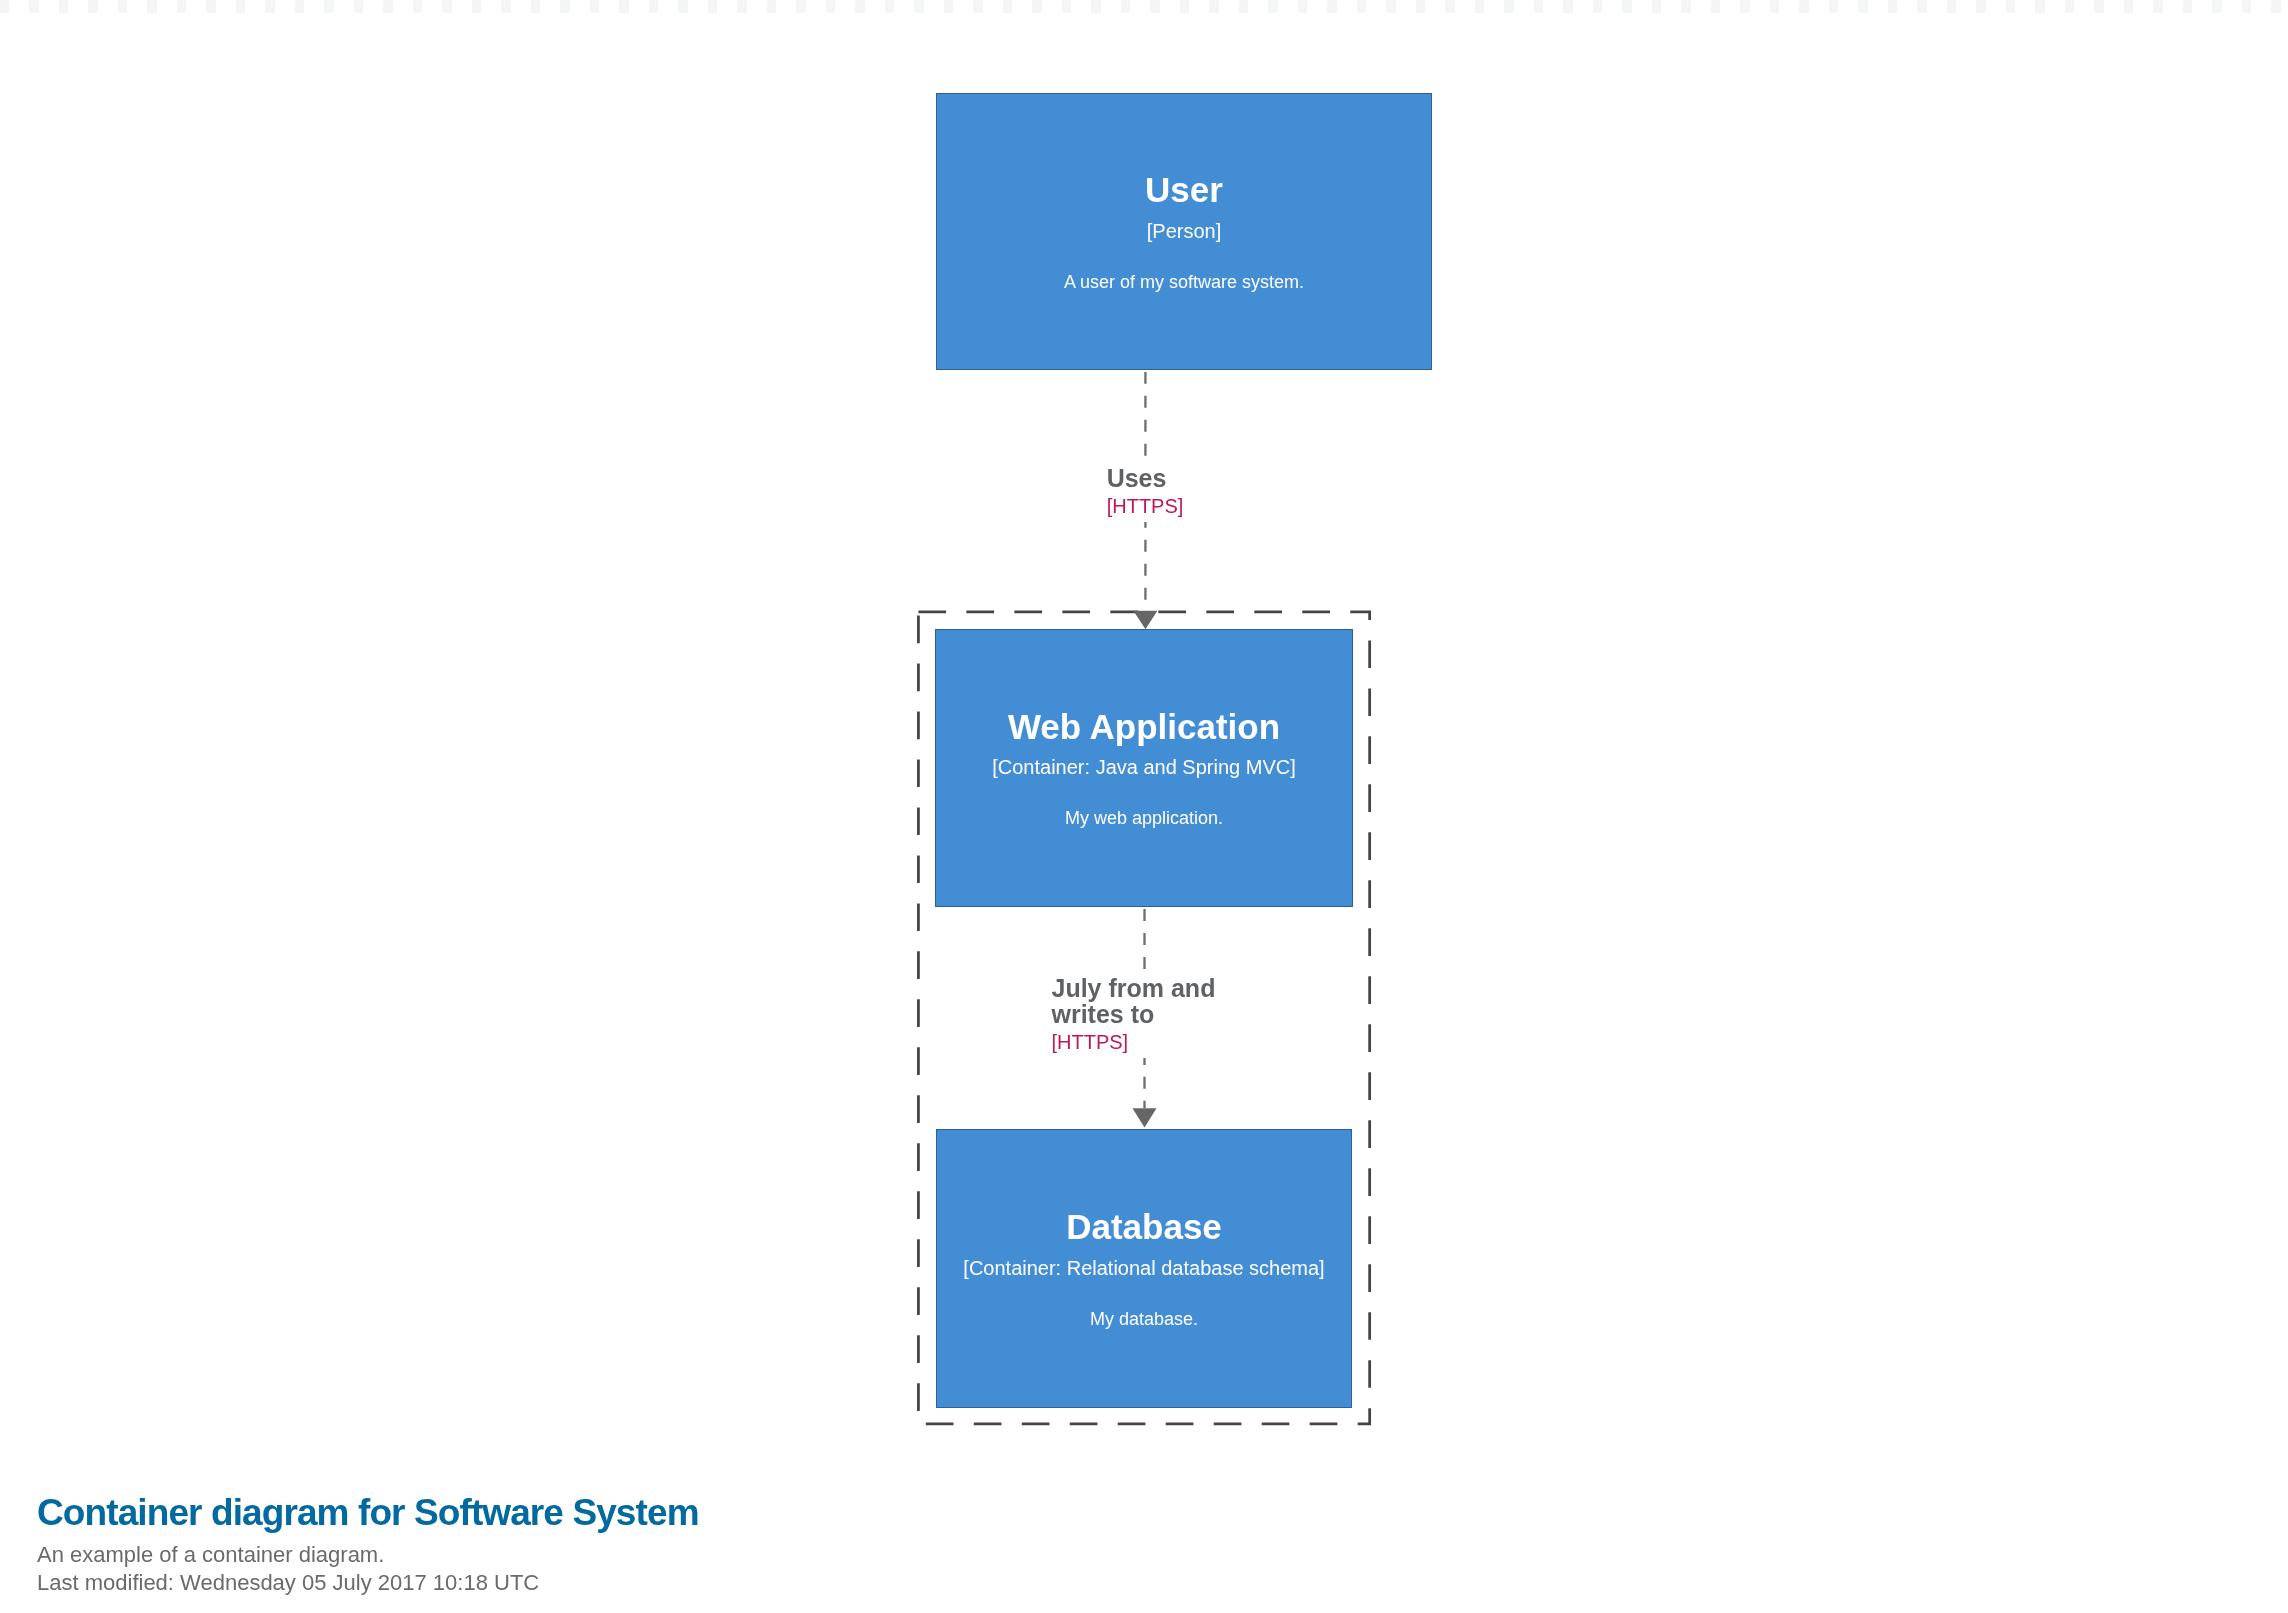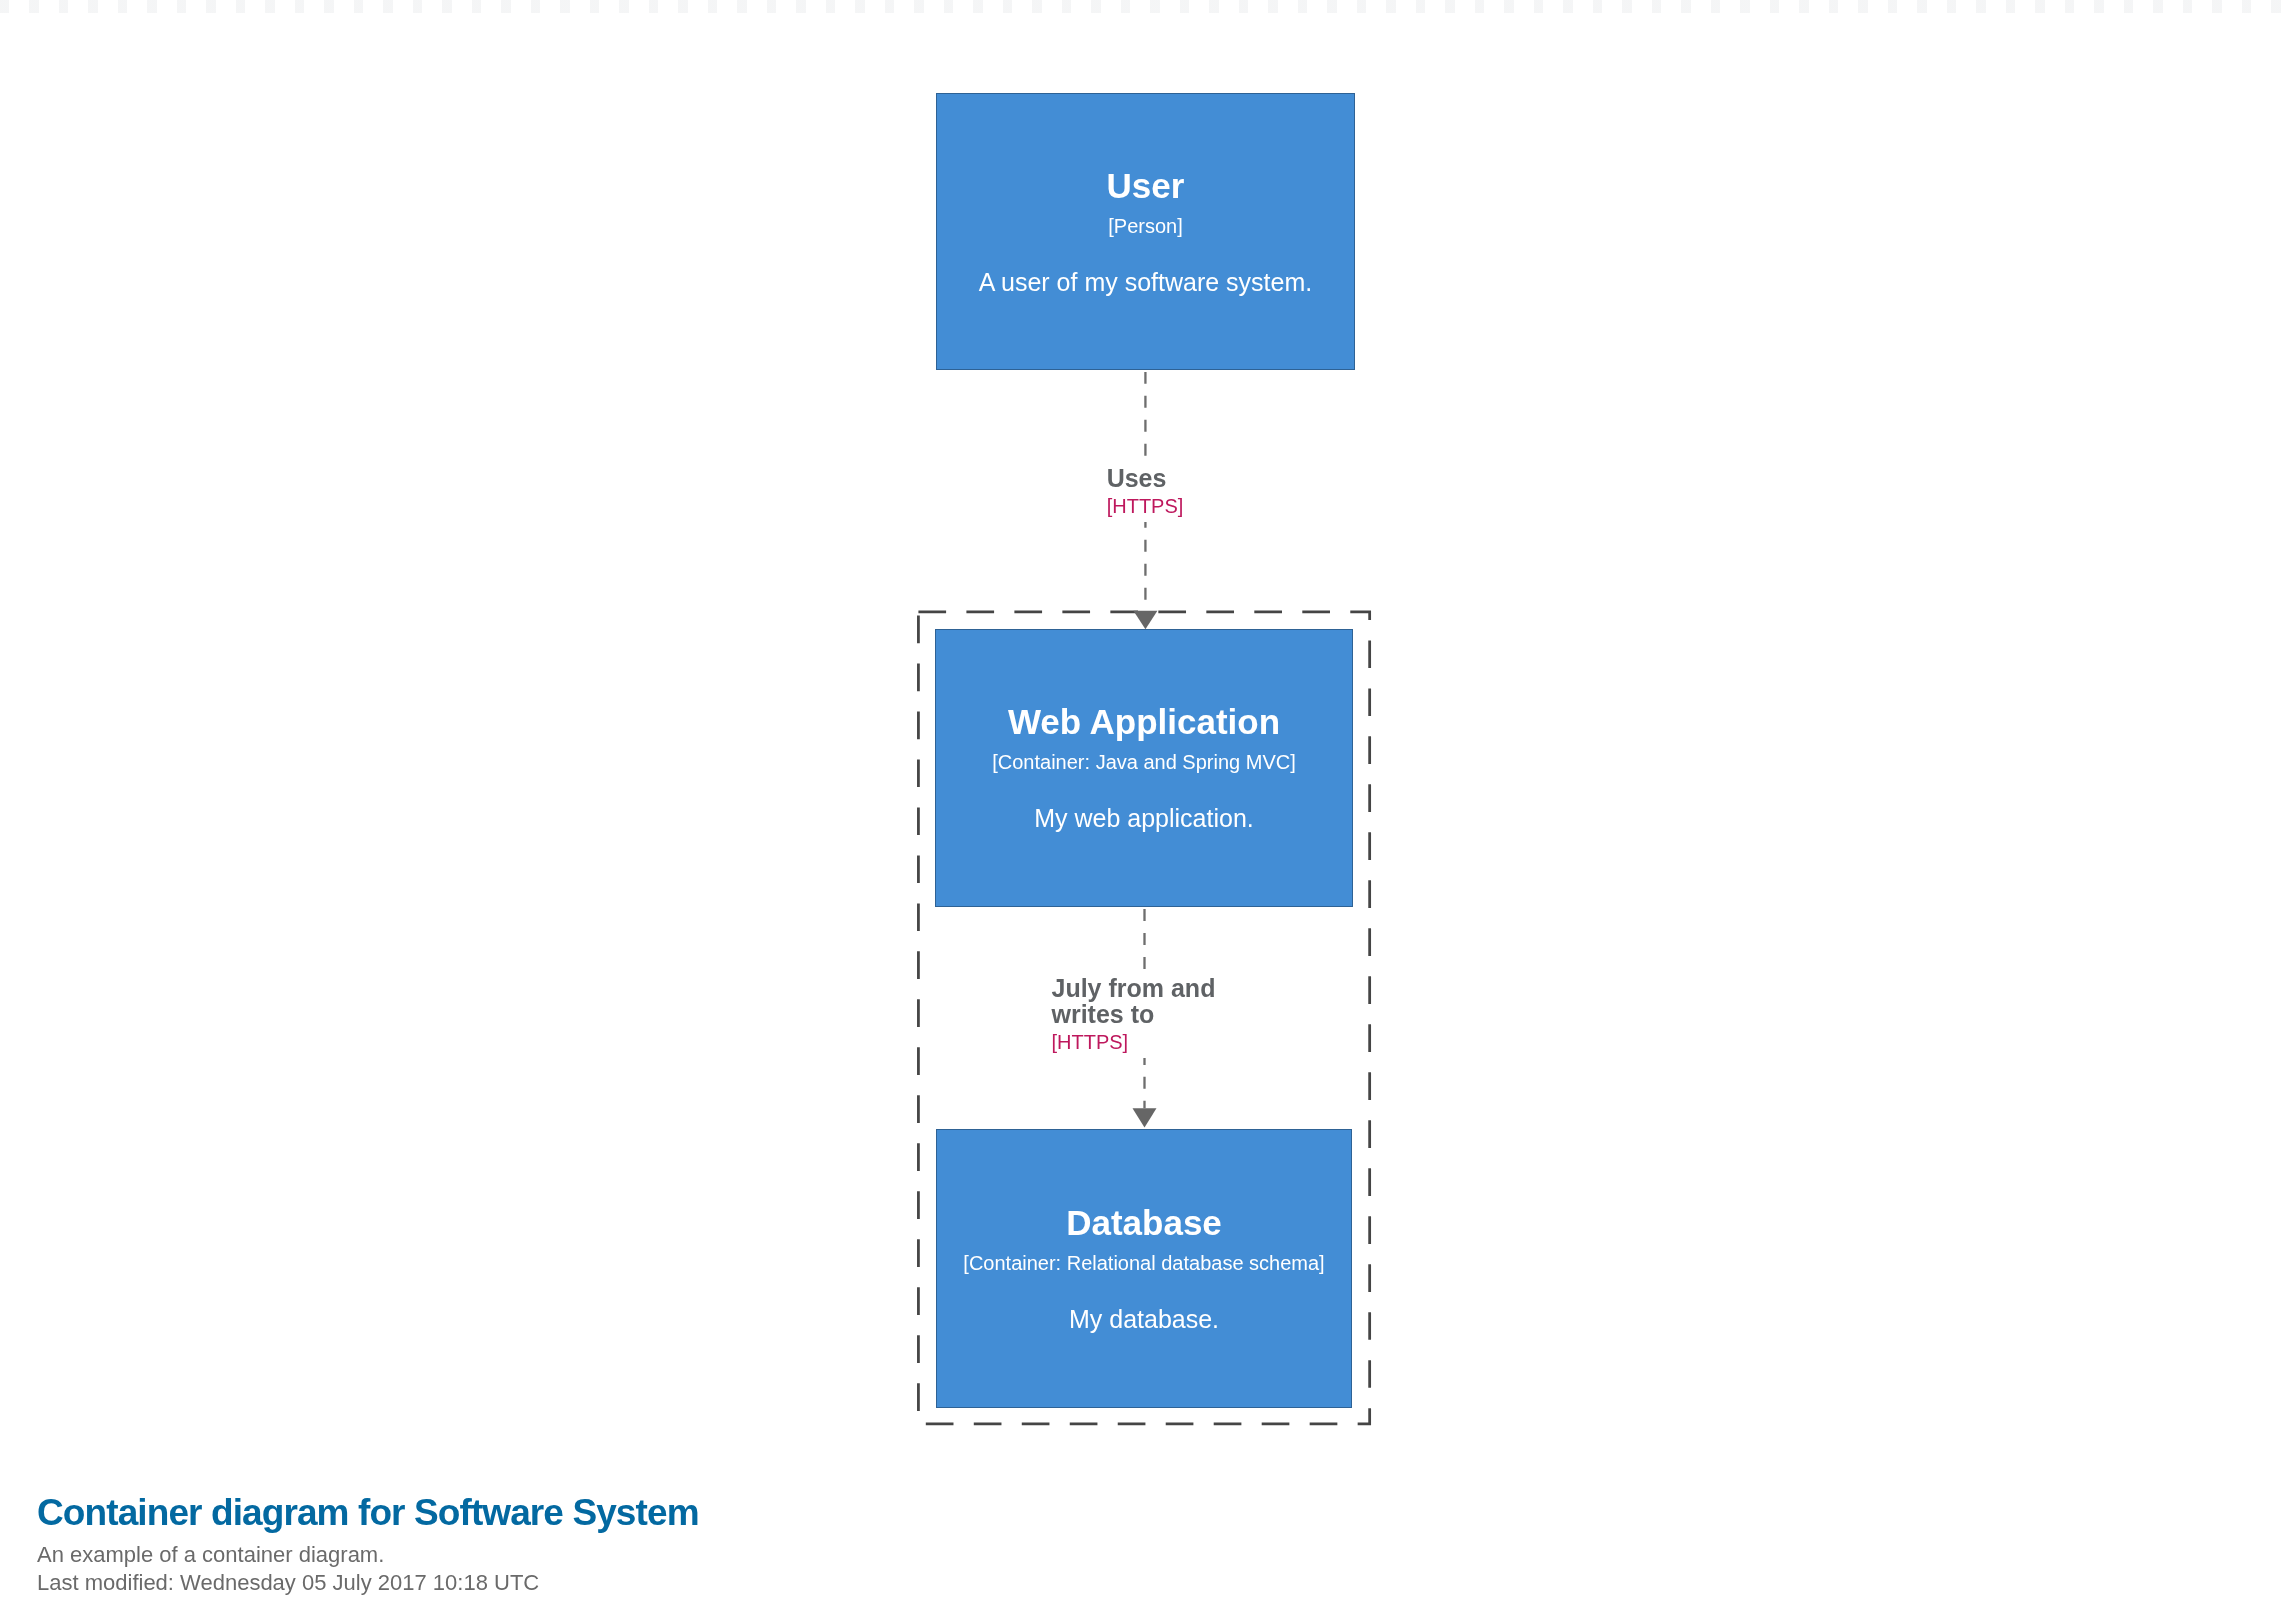--- a/index.html
+++ b/index.html
@@ -29,23 +29,23 @@
     background: #438dd5;
     border: 1.8px solid #2e6295;
     color: #ffffff;
     display: flex; flex-direction: column;
     align-items: center; justify-content: center;
     text-align: center;
     cursor: default;
   }
   .node .name   { font-size: 35px; font-weight: bold; line-height: 1.2; }
   .node .meta   { font-size: 20px; margin-top: 7.4px; line-height: 1.2; }
-  .node .desc   { font-size: 25px; margin-top: 28px; line-height: 1.3; }
+  .node .desc   { font-size: 18px; margin-top: 28px; line-height: 1.3; }
 
-  #node-user     { left: 936px; top: 93px;  width: 419px; height: 277px; }
+  #node-user     { left: 936px; top: 93px;  width: 496px; height: 277px; }
   #node-webapp   { left: 935px; top: 629px;  width: 418px; height: 278px; }
   #node-database { left: 936px; top: 1129px; width: 416px; height: 279px; }
 
   
   .rel-label {
     position: absolute;
     transform: translateX(-50%);
     background: #ffffff;
     padding: 3.7px 9.2px;
     color: #606060;

